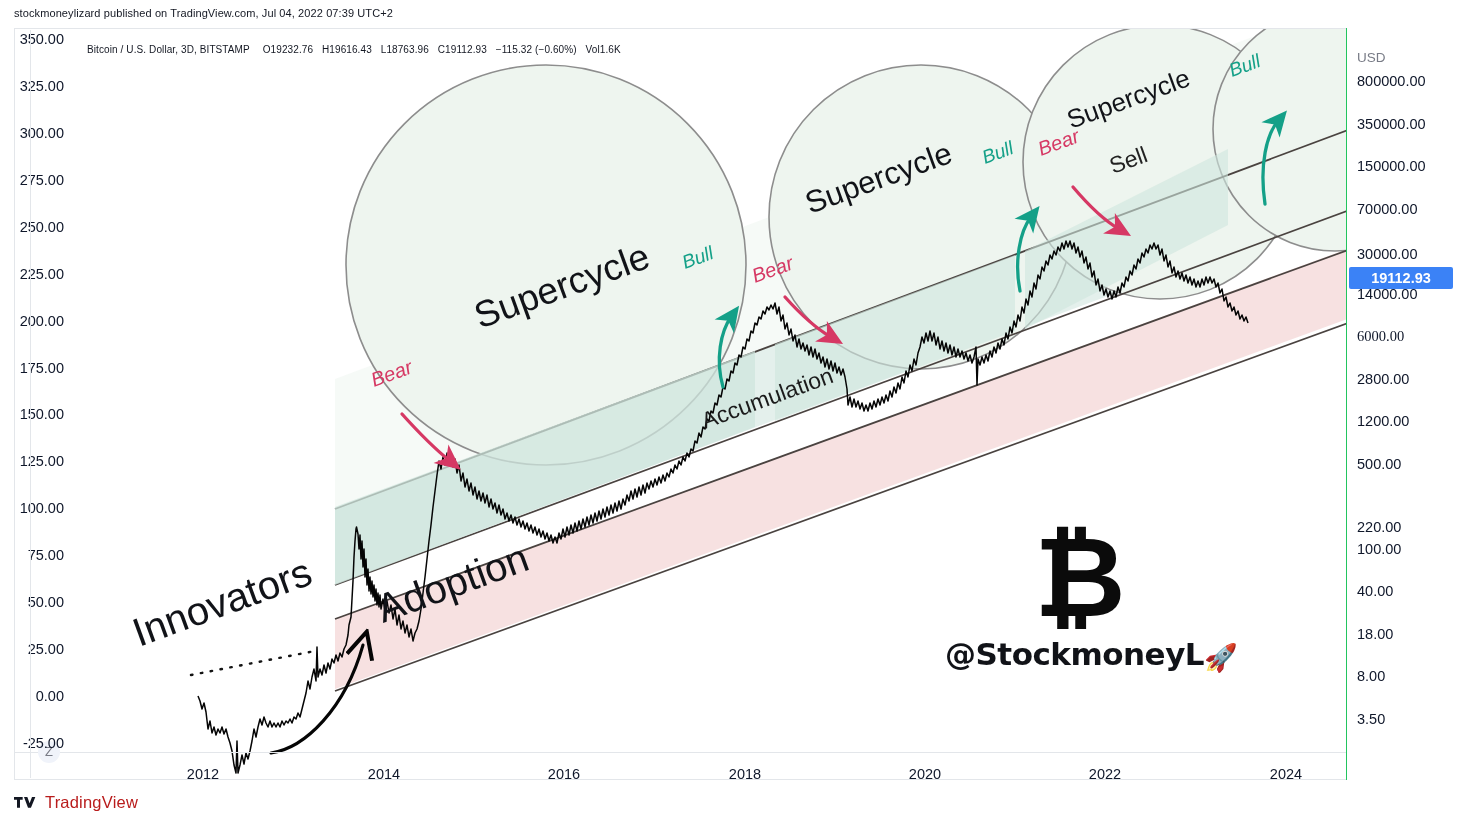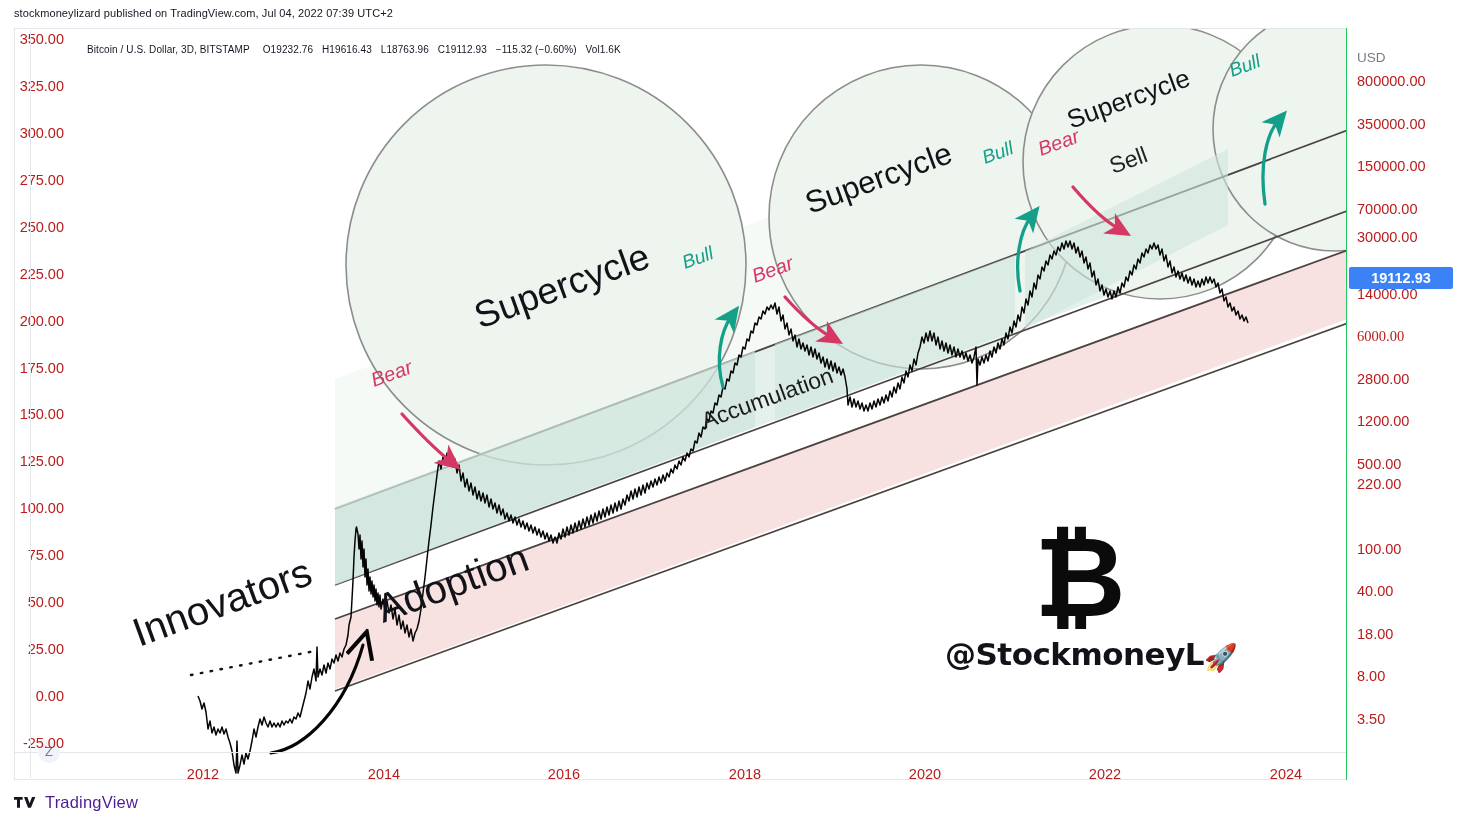--- a/index.html
+++ b/index.html
@@ -24,21 +24,21 @@
   #ticker-legend{
     position:absolute;left:72px;top:15px;font-size:10px;color:#131722;
     white-space:nowrap;letter-spacing:.1px;z-index:40;
   }
   #ticker-legend .sym{margin-right:4px;}
   #ticker-legend .ohlc{margin-left:6px;}
   #ticker-legend .neg{color:#131722;}
 
   
   .axis-label{
-    position:absolute;font-size:14.5px;color:#b91c1c;white-space:nowrap;
+    position:absolute;font-size:14.5px;color:#0f172a;white-space:nowrap;
   }
   #left-axis{position:absolute;left:0;top:28px;width:72px;height:752px;z-index:30;}
   #left-axis .axis-label{right:8px;transform:translateY(-50%);text-align:right;}
   #left-axis-rule{position:absolute;left:30px;top:30px;width:1px;height:748px;background:#e3e6ea;z-index:31;}
 
   #right-axis{position:absolute;left:1346px;top:28px;width:114px;height:752px;z-index:30;
               background:#fff;border-left:1px solid #22c55e;}
   #right-axis .axis-label{left:10px;transform:translateY(-50%);}
   #right-axis-title{position:absolute;left:10px;top:22px;font-size:13.5px;color:#787b86;}
   #price-tag{
@@ -68,21 +68,21 @@
   #handle-row{margin-top:6px;font-size:31px;font-weight:bold;color:#111318;
               letter-spacing:-.5px;white-space:nowrap;
               font-family:"DejaVu Sans", sans-serif;}
   #rocket-glyph{font-size:27px;vertical-align:-2px;}
 
   
 
   
   #tv-footer{position:absolute;left:14px;top:793px;display:flex;align-items:center;gap:7px;}
   #tv-logo-mark{width:24px;height:16px;}
-  #tv-wordmark{font-size:16.5px;color:#4c1d95;letter-spacing:.2px;}
+  #tv-wordmark{font-size:16.5px;color:#b91c1c;letter-spacing:.2px;}
 </style>
 </head>
 <body>
 
 <div id="publisher-line">stockmoneylizard published on TradingView.com, Jul 04, 2022 07:39 UTC+2</div>
 
 <div id="chart-frame">
   <div id="plot-area">
 
     <svg id="plot-svg" width="1432" height="752" viewBox="0 0 1432 752">
@@ -307,27 +307,27 @@
     <div class="axis-label" style="top: 668.067px;">0.00</div>
     <div class="axis-label" style="top: 715px;">-25.00</div>
   </div>
 
 <div id="right-axis">
   <div id="right-axis-title">USD</div>
 <div class="axis-label" style="top: 53px;">800000.00</div>
     <div class="axis-label" style="top: 95.5333px;">350000.00</div>
     <div class="axis-label" style="top: 138.067px;">150000.00</div>
     <div class="axis-label" style="top: 180.6px;">70000.00</div>
-    <div class="axis-label" style="top: 209px;">30000.00</div>
+    <div class="axis-label" style="top: 226px;">30000.00</div>
     <div class="axis-label" style="top: 265.667px;">14000.00</div>
     <div class="axis-label" style="top: 308.2px; font-family: Liberation Serif, serif;">6000.00</div>
     <div class="axis-label" style="top: 350.733px;">2800.00</div>
     <div class="axis-label" style="top: 393.267px;">1200.00</div>
     <div class="axis-label" style="top: 435.8px;">500.00</div>
-    <div class="axis-label" style="top: 456px;">220.00</div>
+    <div class="axis-label" style="top: 499px;">220.00</div>
     <div class="axis-label" style="top: 520.867px;">100.00</div>
     <div class="axis-label" style="top: 563.4px;">40.00</div>
     <div class="axis-label" style="top: 605.933px;">18.00</div>
     <div class="axis-label" style="top: 648.467px;">8.00</div>
     <div class="axis-label" style="top: 691px;">3.50</div>
     <div id="price-tag" style="top: 249.504px;">19112.93</div>
   </div>
 
 <div id="bottom-axis-rule"></div>
 <div id="bottom-axis">

